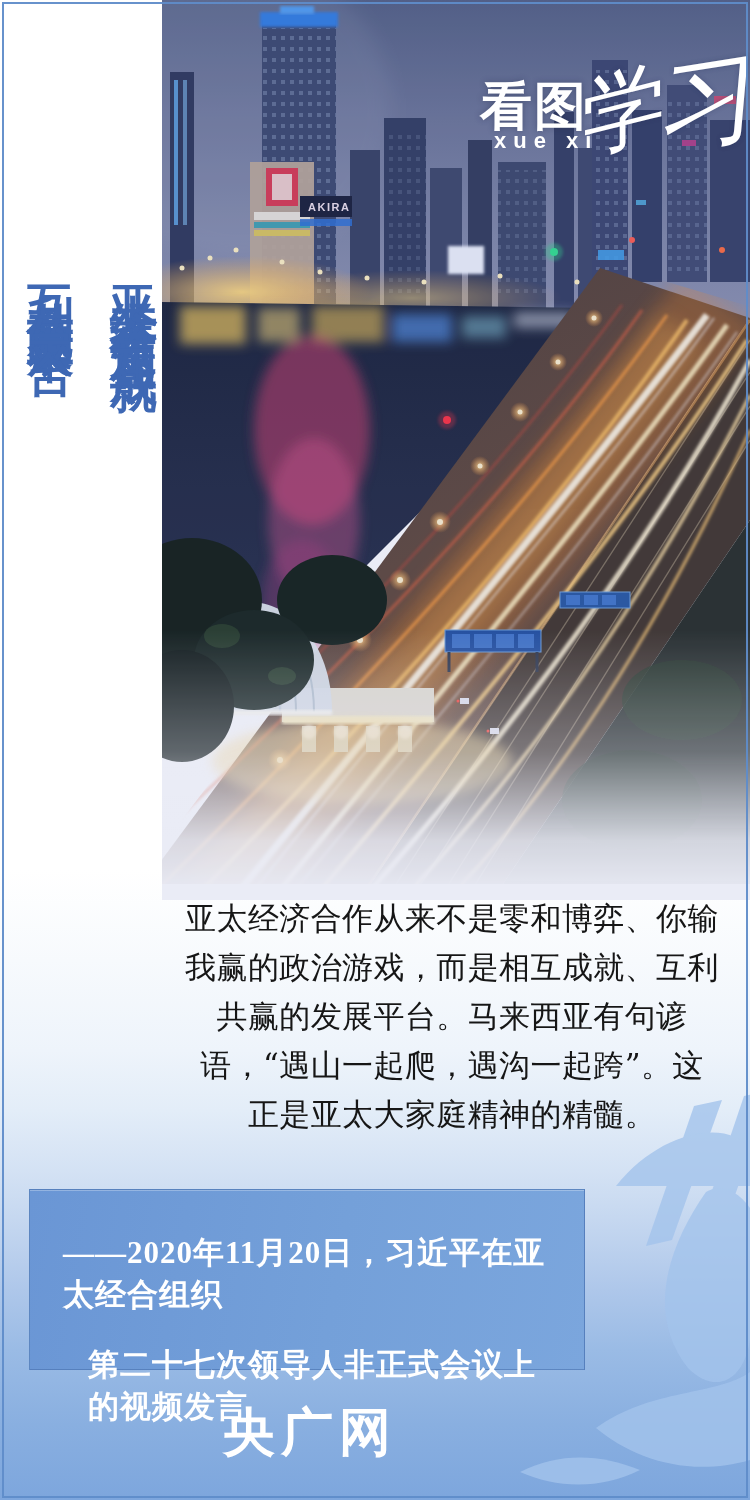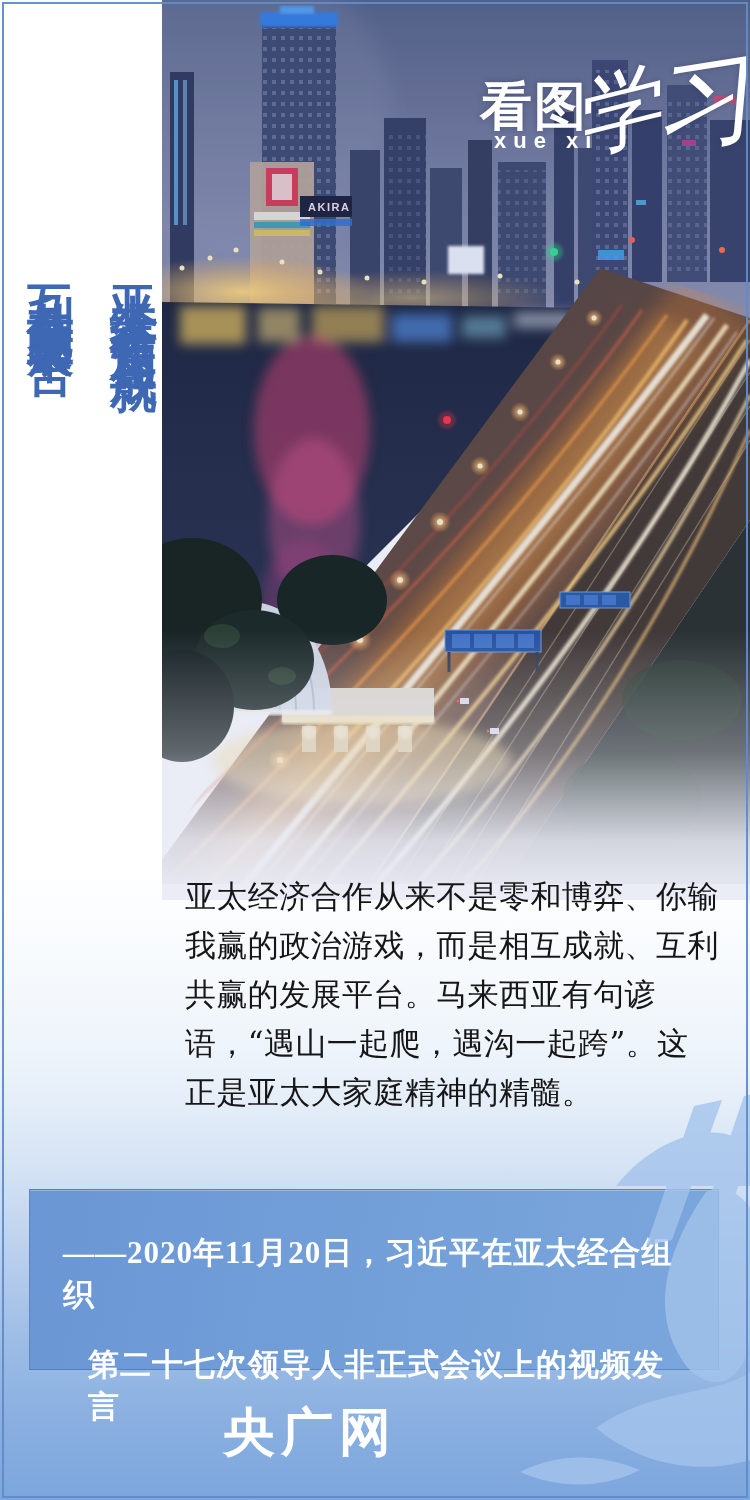--- a/index.html
+++ b/index.html
@@ -26,25 +26,25 @@
     text-shadow:0 0 5px rgba(30,40,80,.3);}
   .callig-a{left:6px;top:26px;font-size:86px;transform:rotate(-14deg);}
   .callig-b{left:84px;top:8px;font-size:100px;transform:rotate(-9deg);}
   
   .headline{position:absolute;left:9px;top:248px;width:166px;height:640px;z-index:2;
     writing-mode:vertical-rl;font-size:47px;line-height:83px;letter-spacing:8px;
     font-weight:700;color:#3e68b4;
     font-family:"Liberation Serif","DejaVu Serif",serif;}
   .headline .hl-col{display:block;}
   
-  .quote-par{position:absolute;left:185px;top:872px;width:534px;z-index:2;
+  .quote-par{position:absolute;left:185px;top:894px;width:534px;z-index:2;
     font-size:31px;line-height:49px;letter-spacing:.4px;color:#161616;
-    font-family:"DejaVu Serif","Liberation Serif",serif;}
-  
-  .attr-box{position:absolute;left:29px;top:1189px;width:690px;height:181px;z-index:3;
+    font-family:"DejaVu Serif","Liberation Serif",serif;text-align:center;}
+  
+  .attr-box{position:absolute;left:29px;top:1189px;width:556px;height:181px;z-index:3;
     background:linear-gradient(100deg,#6a96d5 0%,#74a0d9 55%,#7ba6dd 100%);
     border:1px solid rgba(70,110,170,.55);
     box-shadow:inset 0 1px 0 rgba(255,255,255,.28);
     box-sizing:border-box;padding:42px 28px 0 33px;color:#ffffff;
     font-weight:700;font-size:31px;letter-spacing:1px;
     font-family:"Liberation Serif","DejaVu Serif",serif;}
   .attr-line1{display:block;}
   .attr-line2{display:block;margin-left:25px;margin-top:28px;}
   
   .watermark{position:absolute;left:0;top:0;width:750px;height:1500px;z-index:4;

